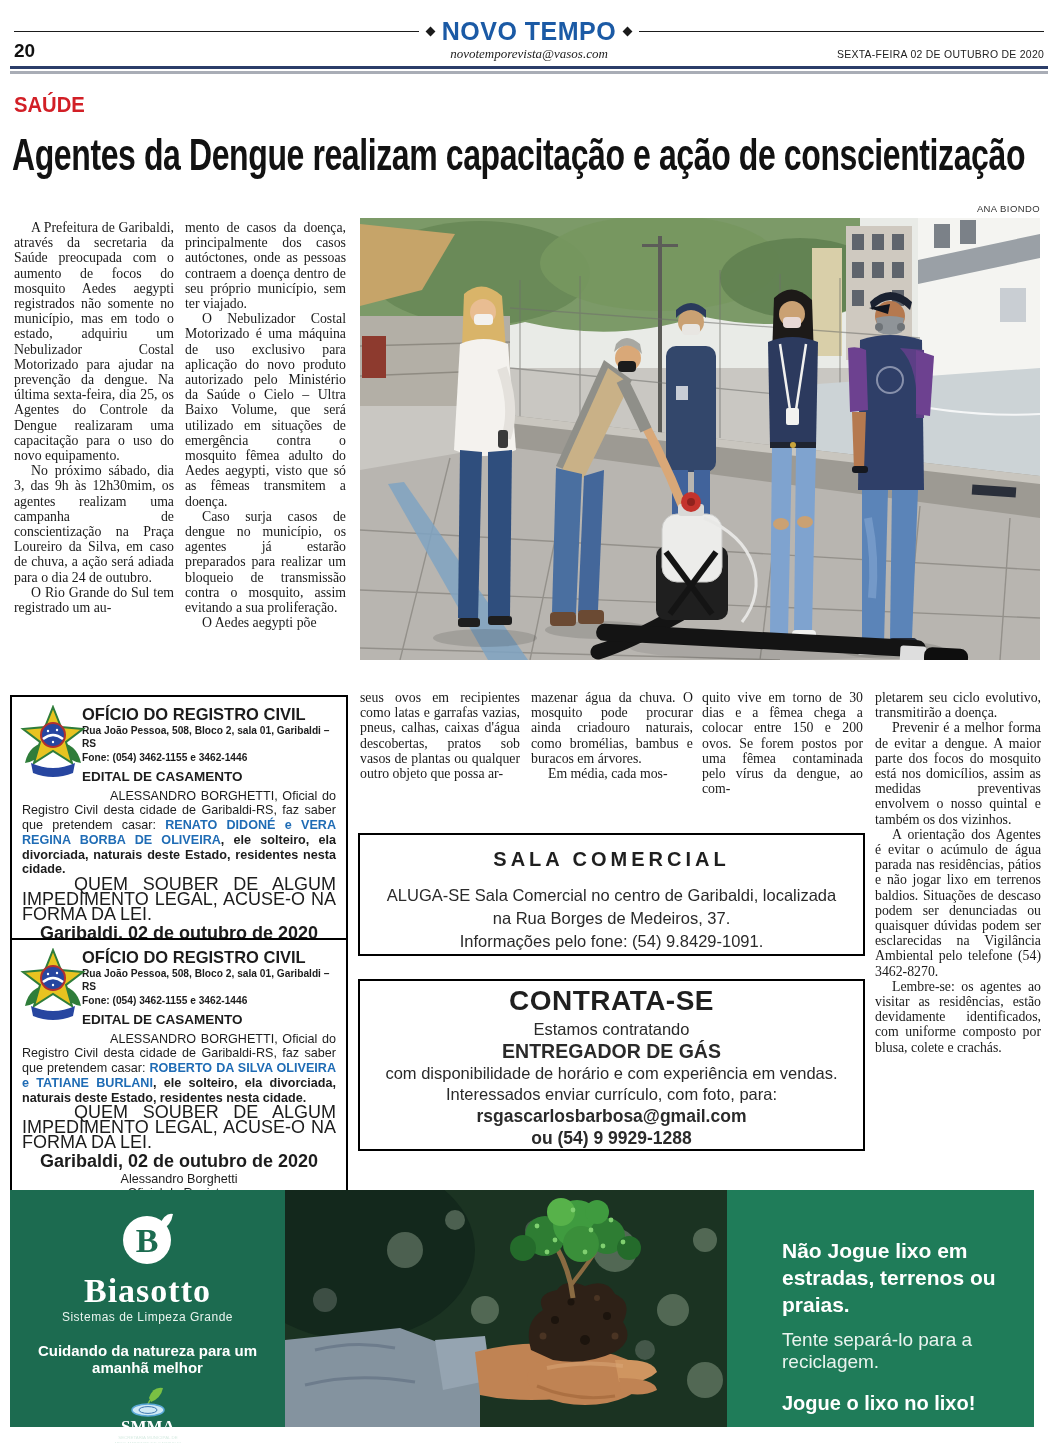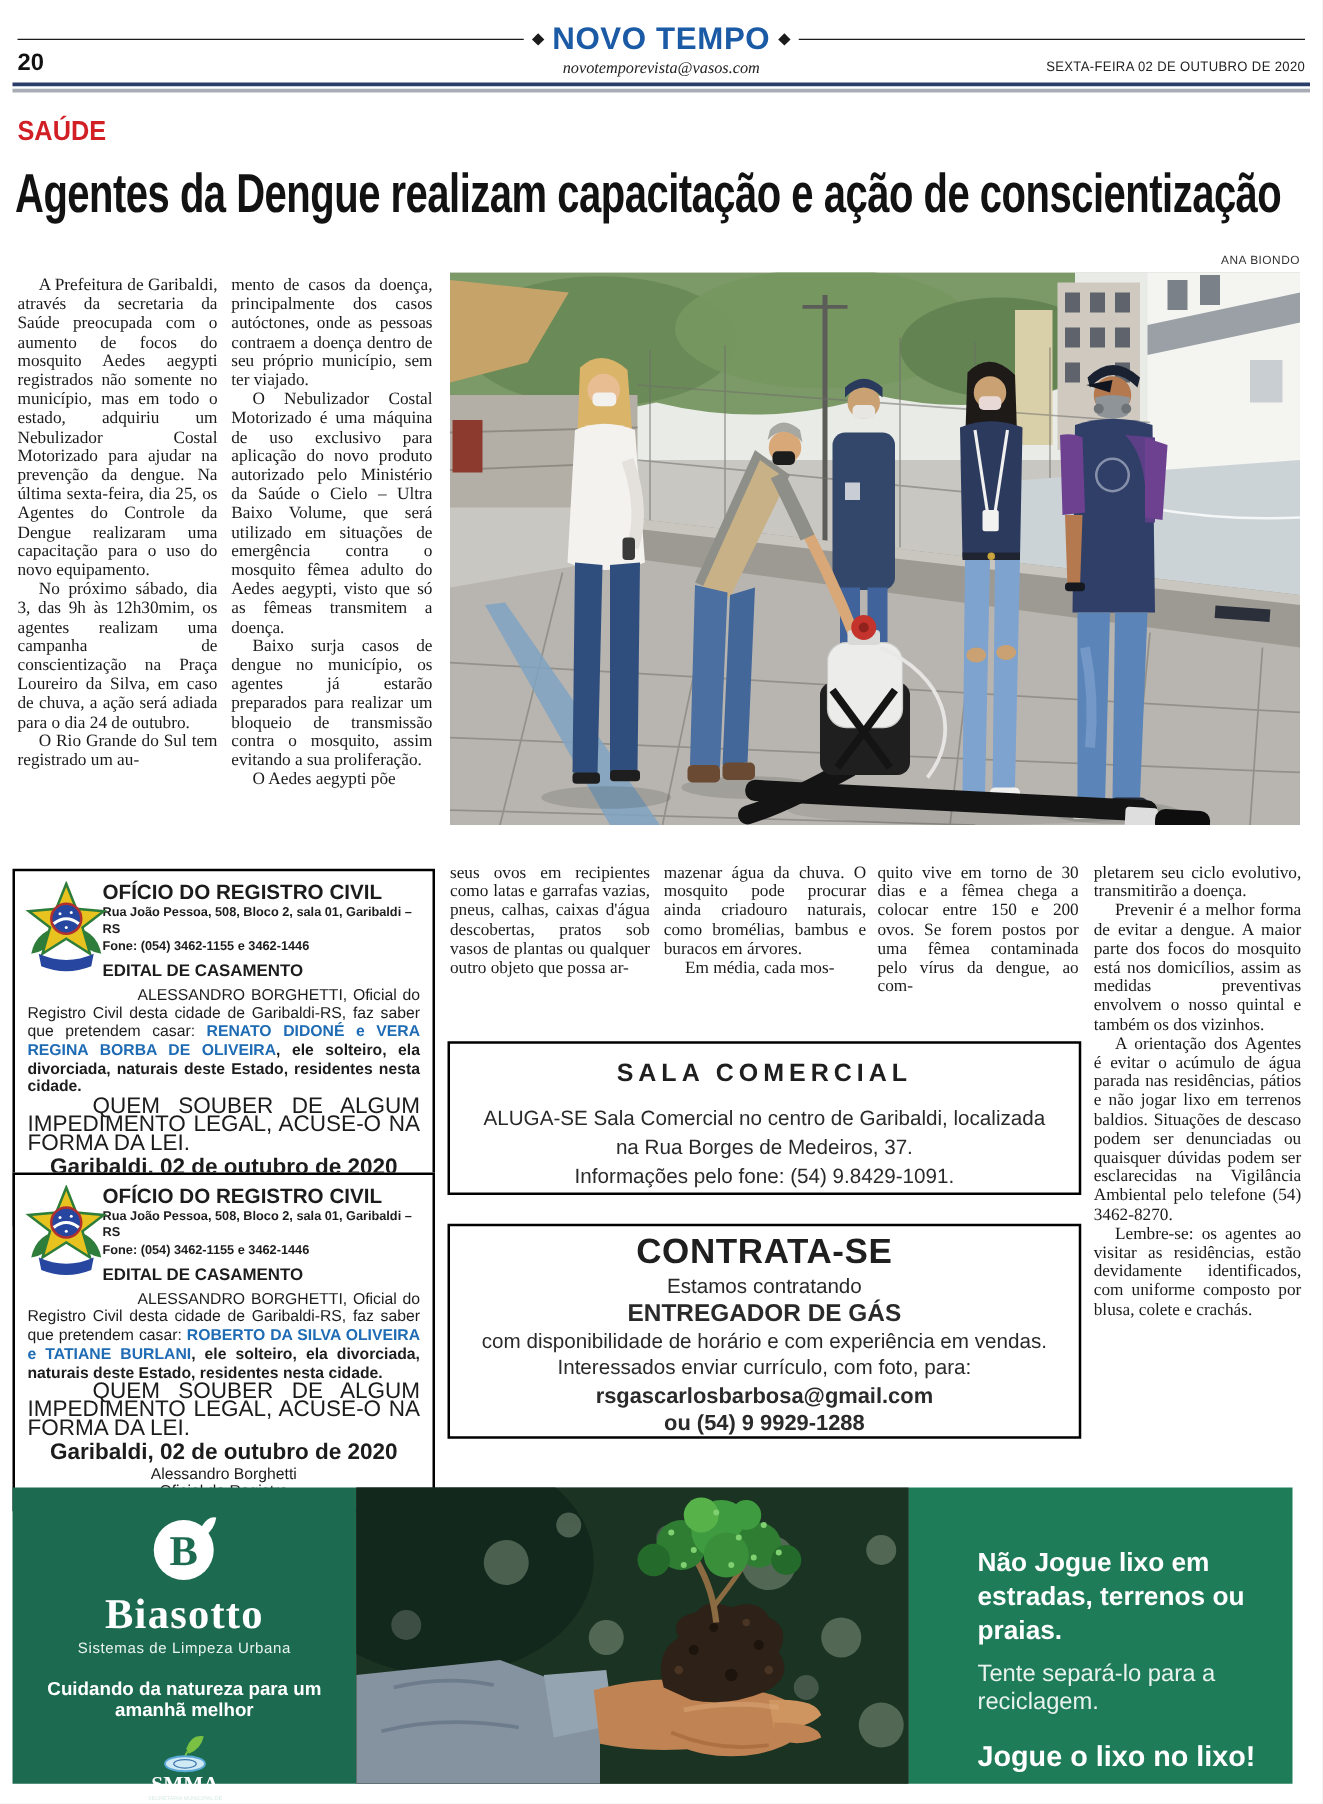--- a/index.html
+++ b/index.html
@@ -81,21 +81,21 @@
   .ad-left { width:275px; background:#1c6b50; color:#fff; text-align:center; padding-top:20px; }
   .ad-brand { font-family:"Liberation Serif", serif; font-weight:bold; font-size:34px;
     letter-spacing:1px; margin-top:2px; }
   .ad-brand-sub { font-size:12px; letter-spacing:.5px; margin-top:0; color:#eaf4ef; }
   .ad-tagline { font-weight:bold; font-size:15px; margin-top:18px; }
   .ad-smma { margin-top:10px; }
   .ad-photo { width:442px; height:237px; background:#1b3322; }
   .ad-right { flex:1; background:#1f7c59; color:#fff; padding:47px 20px 0 55px; }
   .ad-r1 { font-weight:bold; font-size:21px; line-height:27px; }
   .ad-r2 { font-size:19px; margin-top:11px; color:#e9f3ee; }
-  .ad-r3 { font-weight:bold; font-size:23px; margin-top:19px; }
+  .ad-r3 { font-weight:bold; font-size:20px; margin-top:19px; }
 </style>
 </head>
 <body>
 
 <div id="page">
 
   <div class="mast-row">
     <div class="mast-line"></div>
     <div class="mast-diamond"></div>
     <div class="mast-title">NOVO TEMPO</div>
@@ -113,21 +113,21 @@
   <div class="credit">ANA BIONDO</div>
 
   <div id="col1" class="col">
       <p>A Prefeitura de Garibaldi, através da secretaria da Saúde preocupada com o aumento de focos do mosquito Aedes aegypti registrados não somente no município, mas em todo o estado, adquiriu um Nebulizador Costal Motorizado para ajudar na prevenção da dengue. Na última sexta-feira, dia 25, os Agentes do Controle da Dengue realizaram uma capacitação para o uso do novo equipamento.</p>
       <p>No próximo sábado, dia 3, das 9h às 12h30mim, os agentes realizam uma campanha de conscientização na Praça Loureiro da Silva, em caso de chuva, a ação será adiada para o dia 24 de outubro.</p>
       <p>O Rio Grande do Sul tem registrado um au-</p>
     </div>
   <div id="col2" class="col">
       <p class="noindent">mento de casos da doença, principalmente dos casos autóctones, onde as pessoas contraem a doença dentro de seu próprio município, sem ter viajado.</p>
       <p>O Nebulizador Costal Motorizado é uma máquina de uso exclusivo para aplicação do novo produto autorizado pelo Ministério da Saúde o Cielo – Ultra Baixo Volume, que será utilizado em situações de emergência contra o mosquito fêmea adulto do Aedes aegypti, visto que só as fêmeas transmitem a doença.</p>
-      <p>Baixo surja casos de dengue no município, os agentes já estarão preparados para realizar um bloqueio de transmissão contra o mosquito, assim evitando a sua proliferação.</p>
+      <p>Caso surja casos de dengue no município, os agentes já estarão preparados para realizar um bloqueio de transmissão contra o mosquito, assim evitando a sua proliferação.</p>
       <p>O Aedes aegypti põe</p>
     </div>
   <div id="col3" class="col">
       <p class="noindent">seus ovos em recipientes como latas e garrafas vazias, pneus, calhas, caixas d'água descobertas, pratos sob vasos de plantas ou qualquer outro objeto que possa ar-</p>
     </div>
   <div id="col4" class="col">
       <p class="noindent">mazenar água da chuva. O mosquito pode procurar ainda criadouro naturais, como bromélias, bambus e buracos em árvores.</p>
       <p>Em média, cada mos-</p>
     </div>
   <div id="col5" class="col">
@@ -376,21 +376,21 @@
   </div>
 
   <div class="ad">
     <div class="ad-left">
       <svg width="54" height="56" viewBox="0 0 54 56">
         <circle cx="26" cy="30" r="24" fill="#ffffff"></circle>
         <text x="26" y="42" text-anchor="middle" font-family="Liberation Serif, serif" font-size="34" font-weight="bold" fill="#1c6b50">B</text>
         <path d="M38,16 Q44,2 52,4 Q50,16 40,20 Z" fill="#ffffff"></path>
       </svg>
       <div class="ad-brand">Biasotto</div>
-      <div class="ad-brand-sub">Sistemas de Limpeza Urbana</div>
+      <div class="ad-brand-sub">Sistemas de Limpeza Grande</div>
       <div class="ad-tagline">Cuidando da natureza para um amanhã melhor</div>
       <div class="ad-smma">
         <svg width="70" height="62" viewBox="0 0 70 62">
           <path d="M36,12 Q40,0 50,2 Q48,12 38,16 Z" fill="#7ac143"></path>
           <line x1="37" y1="14" x2="34" y2="20" stroke="#7ac143" stroke-width="1.5"></line>
           <ellipse cx="35" cy="24" rx="16" ry="6" fill="#cfe9f5" stroke="#5aa8d6" stroke-width="1.5"></ellipse>
           <ellipse cx="35" cy="24" rx="9" ry="3.4" fill="none" stroke="#3f78b0" stroke-width="1"></ellipse>
           <text x="35" y="46" text-anchor="middle" font-family="Liberation Serif, serif" font-size="17" font-weight="bold" fill="#ffffff">SMMA</text>
           <text x="35" y="53" text-anchor="middle" font-family="Liberation Sans, sans-serif" font-size="4.4" fill="#d8ece3">SECRETARIA MUNICIPAL DE</text>
           <text x="35" y="59" text-anchor="middle" font-family="Liberation Sans, sans-serif" font-size="4.4" fill="#d8ece3">MEIO AMBIENTE DE GARIBALDI</text>

